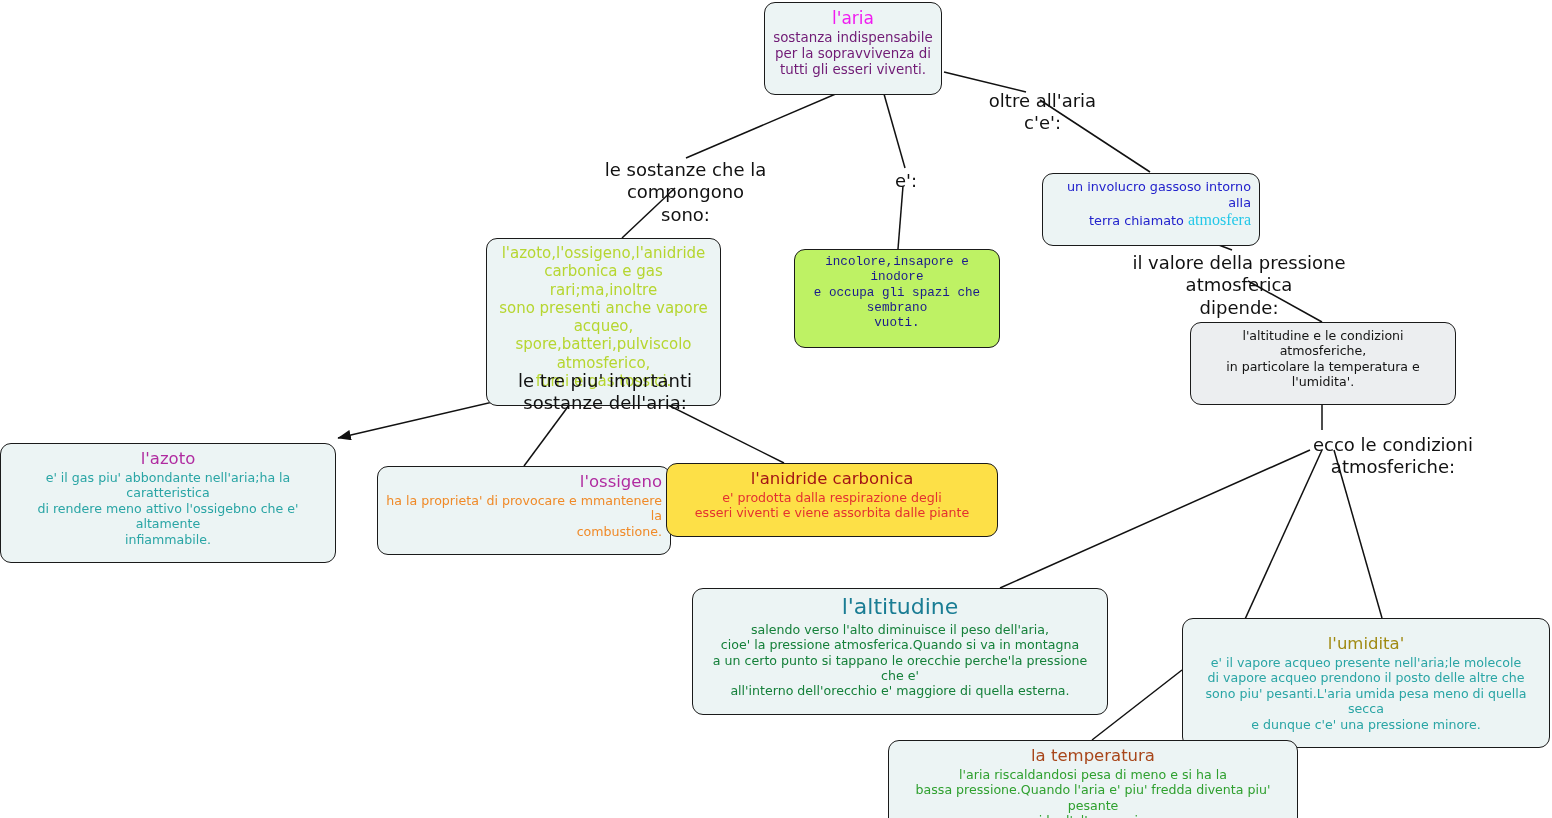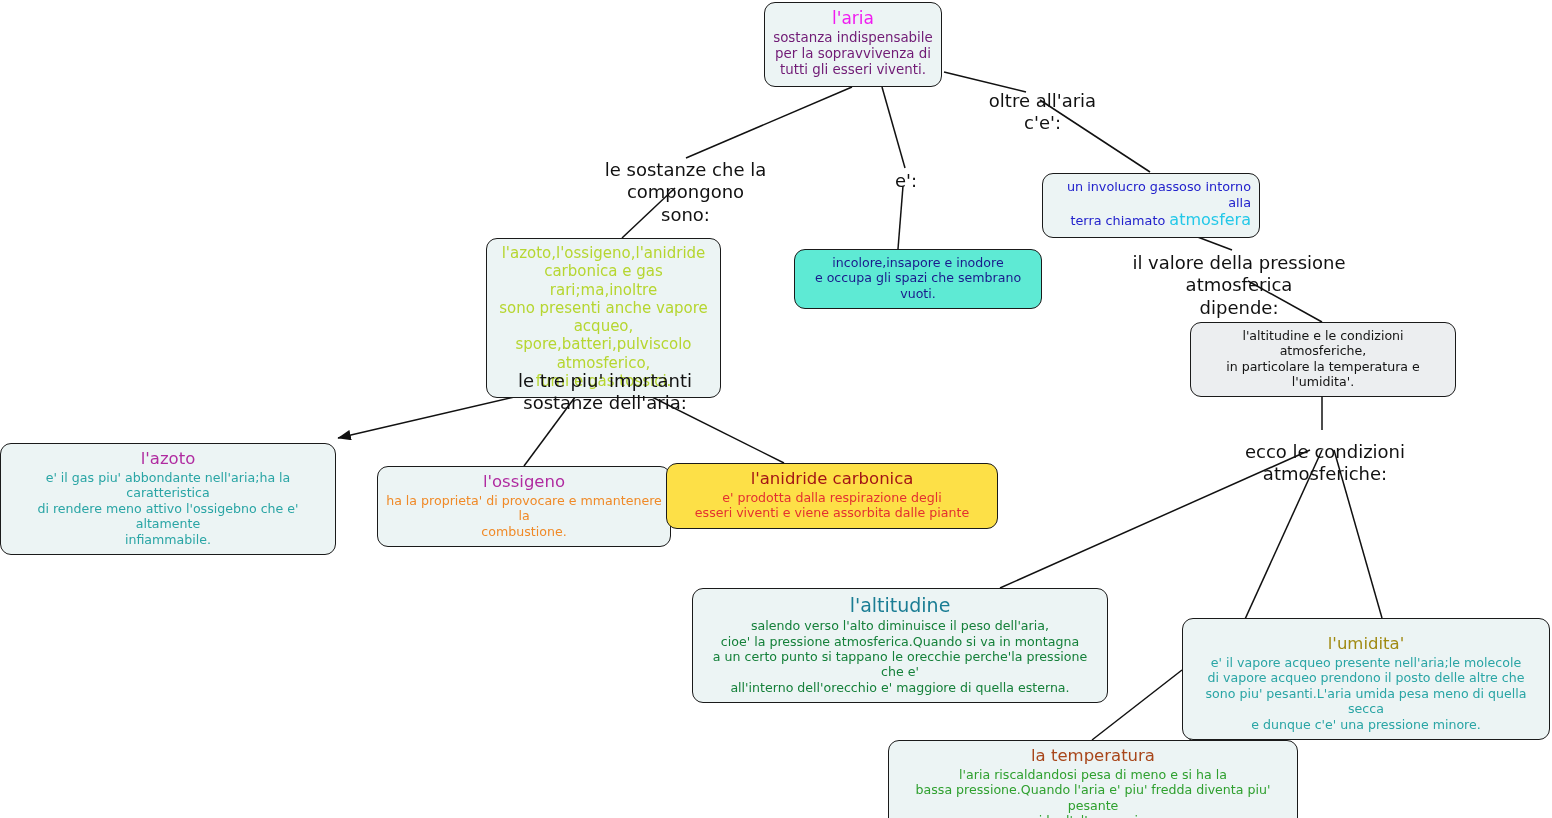--- a/index.html
+++ b/index.html
@@ -28,21 +28,21 @@
     height: 818px;
     pointer-events: none;
   }
   .node {
     position: absolute;
     box-sizing: border-box;
     border: 1.6px solid #1a1a1a;
     border-radius: 11px;
     background: #ecf4f4;
     text-align: center;
-    padding: 5px 8px 7px 8px;
+    padding: 5px 8px 15px 8px;
     line-height: 1.22;
   }
   .node.gray {
     background: #eceef0;
   }
   .node-title {
     display: block;
     font-size: 16.5px;
     margin-bottom: 1px;
     white-space: pre;
@@ -101,51 +101,51 @@
 per la sopravvivenza di
 tutti gli esseri viventi.</span>
       </div>
       <div class="node" style="left: 486px; top: 238px; width: 235px; min-height: 85px; background: rgb(236, 244, 244);">
         <span class="node-body" style="color: rgb(182, 214, 48); font-size: 15px;">l'azoto,l'ossigeno,l'anidride
 carbonica e gas rari;ma,inoltre
 sono presenti anche vapore acqueo,
 spore,batteri,pulviscolo atmosferico,
 fumi e gas tossici.</span>
       </div>
-      <div class="node" style="left: 794px; top: 249px; width: 248px; min-height: 55px; background: #5eead4;">
+      <div class="node" style="left: 794px; top: 249px; width: 206px; min-height: 55px; background: #bef264; font-family: Liberation Mono, monospace;">
         <span class="node-body" style="color: rgb(26, 26, 140); font-size: 12.6px;">incolore,insapore e inodore
 e occupa gli spazi che sembrano
 vuoti.</span>
       </div>
       <div class="node" style="left: 1042px; top: 173px; width: 218px; min-height: 45px; background: rgb(236, 244, 244);">
         <span class="node-body" style="color: rgb(34, 34, 204); font-size: 12.8px; text-align: right;"><span>un involucro gassoso intorno alla
-terra chiamato </span><span class="inline-big" style="color: rgb(35, 200, 232);">atmosfera</span></span>
+terra chiamato </span><span class="inline-big" style="color: rgb(35, 200, 232); font-family: Liberation Serif, serif;">atmosfera</span></span>
       </div>
       <div class="node gray" style="left: 1190px; top: 322px; width: 266px; min-height: 42px; background: rgb(236, 238, 240);">
         <span class="node-body" style="color: rgb(20, 20, 20); font-size: 12.6px;">l'altitudine e le condizioni atmosferiche,
 in particolare la temperatura e l'umidita'.</span>
       </div>
       <div class="node" style="left: 0px; top: 443px; width: 336px; min-height: 70px; background: rgb(236, 244, 244);">
         <span class="node-title" style="color: rgb(176, 43, 160); font-size: 16.5px;">l'azoto</span>
         <span class="node-body" style="color: rgb(42, 165, 165); font-size: 12.6px;">e' il gas piu' abbondante nell'aria;ha la caratteristica
 di rendere meno attivo l'ossigebno che e' altamente
 infiammabile.</span>
       </div>
-      <div class="node" style="left: 377px; top: 466px; width: 294px; min-height: 54px; background: rgb(236, 244, 244);">
+      <div class="node" style="left: 377px; top: 466px; width: 294px; min-height: 54px; background: rgb(236, 244, 244); text-align: right;">
         <span class="node-title" style="color: rgb(176, 43, 160); font-size: 16.5px;">l'ossigeno</span>
         <span class="node-body" style="color: rgb(240, 138, 40); font-size: 12.6px;">ha la proprieta' di provocare e mmantenere la
 combustione.</span>
       </div>
       <div class="node" style="left: 666px; top: 463px; width: 332px; min-height: 56px; background: #fde047;">
         <span class="node-title" style="color: rgb(163, 21, 21); font-size: 16.5px;">l'anidride carbonica</span>
         <span class="node-body" style="color: rgb(227, 48, 48); font-size: 12.6px;">e' prodotta dalla respirazione degli
 esseri viventi e viene assorbita dalle piante</span>
       </div>
       <div class="node" style="left: 692px; top: 588px; width: 416px; min-height: 88px; background: rgb(236, 244, 244);">
-        <span class="node-title" style="color: rgb(26, 125, 148); font-size: 19px;">l'altitudine</span>
+        <span class="node-title" style="color: rgb(26, 125, 148); font-size: 22px;">l'altitudine</span>
         <span class="node-body" style="color: rgb(21, 128, 58); font-size: 12.6px;">salendo verso l'alto diminuisce il peso dell'aria,
 cioe' la pressione atmosferica.Quando si va in montagna
 a un certo punto si tappano le orecchie perche'la pressione che e'
 all'interno dell'orecchio e' maggiore di quella esterna.</span>
       </div>
       <div class="node" style="left: 1182px; top: 618px; width: 368px; min-height: 88px; background: rgb(236, 244, 244);">
         <span class="node-title" style="color: rgb(160, 138, 18); font-size: 16.5px; margin-top: 10px;">l'umidita'</span>
         <span class="node-body" style="color: rgb(42, 165, 165); font-size: 12.6px;">e' il vapore acqueo presente nell'aria;le molecole
 di vapore acqueo prendono il posto delle altre che
 sono piu' pesanti.L'aria umida pesa meno di quella secca
@@ -159,15 +159,15 @@
       </div>
     </div>
   <div id="labels-layer">
       <div class="link-label" style="left: 588px; top: 159px; width: 195px;">le sostanze che la compongono
 sono:</div>
       <div class="link-label" style="left: 886px; top: 170px; width: 40px;">e':</div>
       <div class="link-label" style="left: 985px; top: 90px; width: 115px;">oltre all'aria c'e':</div>
       <div class="link-label" style="left: 1128px; top: 252px; width: 222px;">il valore della pressione atmosferica
 dipende:</div>
       <div class="link-label" style="left: 488px; top: 370px; width: 234px;">le tre piu' imprtanti sostanze dell'aria:</div>
-      <div class="link-label" style="left: 1228px; top: 434px; width: 194px; margin-top: 7px;">ecco le condizioni atmosferiche:</div>
+      <div class="link-label" style="left: 1296px; top: 434px; width: 194px;">ecco le condizioni atmosferiche:</div>
     </div>
 </div>
 
 </body></html>

